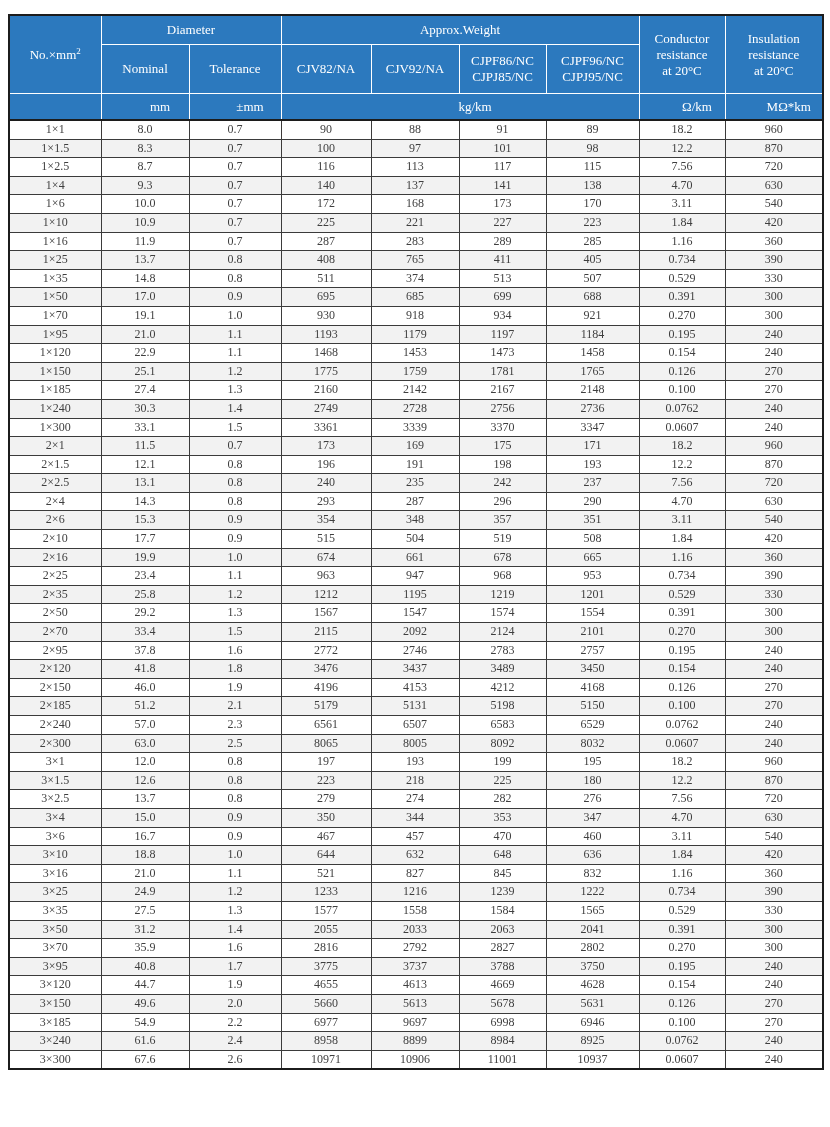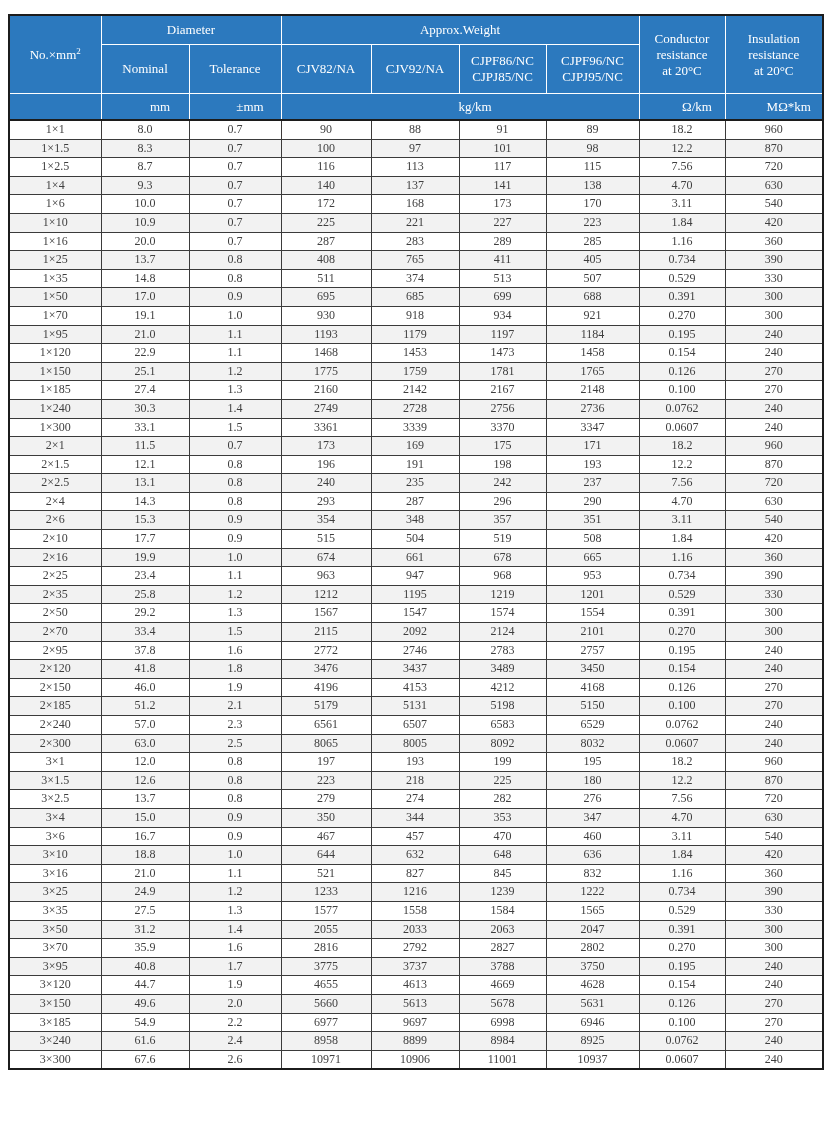--- a/index.html
+++ b/index.html
@@ -157,21 +157,21 @@
           <td>0.7</td>
           <td>225</td>
           <td>221</td>
           <td>227</td>
           <td>223</td>
           <td>1.84</td>
           <td>420</td>
         </tr>
         <tr>
           <td>1×16</td>
-          <td>20.0</td>
+          <td>11.9</td>
           <td>0.7</td>
           <td>287</td>
           <td>283</td>
           <td>289</td>
           <td>285</td>
           <td>1.16</td>
           <td>360</td>
         </tr>
         <tr class="alt">
           <td>1×25</td>
@@ -569,21 +569,21 @@
           <td>0.529</td>
           <td>330</td>
         </tr>
         <tr class="alt">
           <td>3×50</td>
           <td>31.2</td>
           <td>1.4</td>
           <td>2055</td>
           <td>2033</td>
           <td>2063</td>
-          <td>2047</td>
+          <td>2041</td>
           <td>0.391</td>
           <td>300</td>
         </tr>
         <tr>
           <td>3×70</td>
           <td>35.9</td>
           <td>1.6</td>
           <td>2816</td>
           <td>2792</td>
           <td>2827</td>

